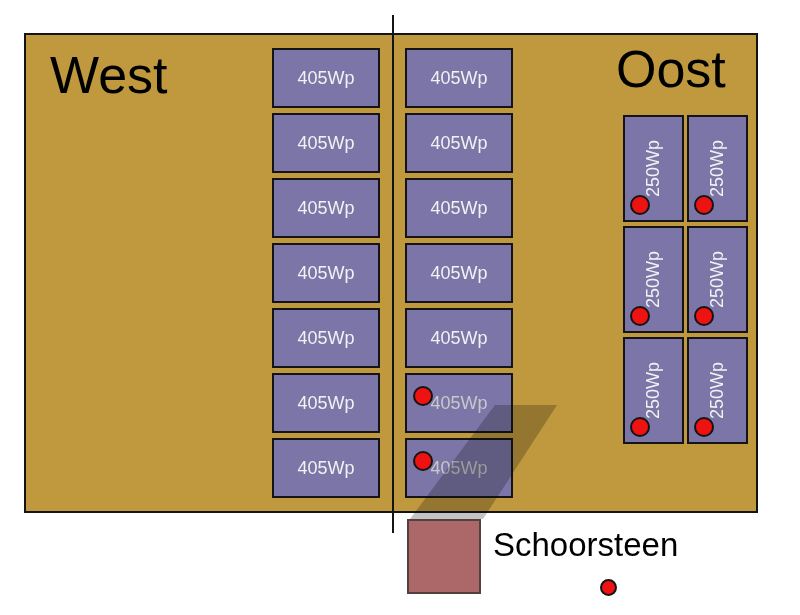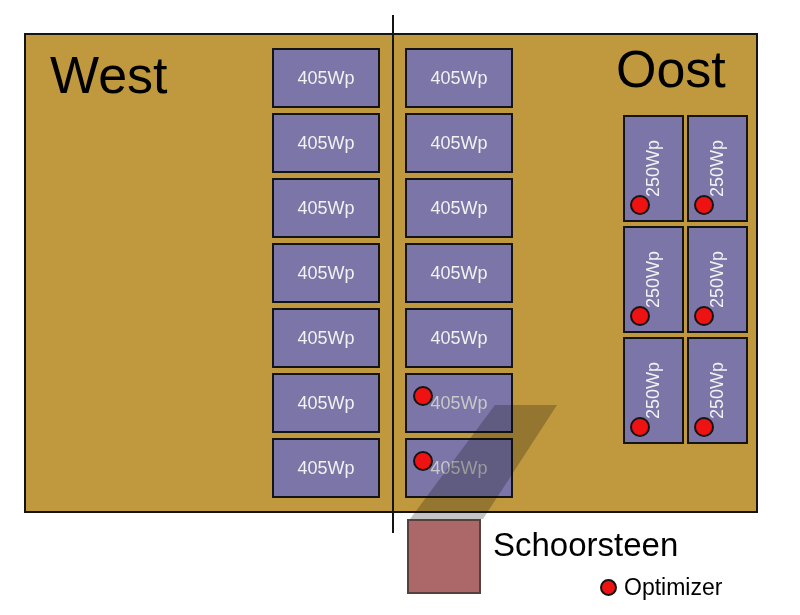--- a/index.html
+++ b/index.html
@@ -133,15 +133,14 @@
   <svg id="shadow-svg" class="abs" width="800" height="615">
     <polygon id="shadow-poly" points="495,405 557,405 483,519 410,519" fill="rgba(10,10,10,0.24)"></polygon>
   </svg>
 
   <div id="divider" class="abs"></div>
 
   <div id="chimney" class="abs"></div>
   <div id="chimney-label" class="abs">Schoorsteen</div>
 
   <div id="legend-dot" class="abs"></div>
-  <div id="legend-label" class="abs">Optimizer</div>
 
 </div>
 
 </body></html>

